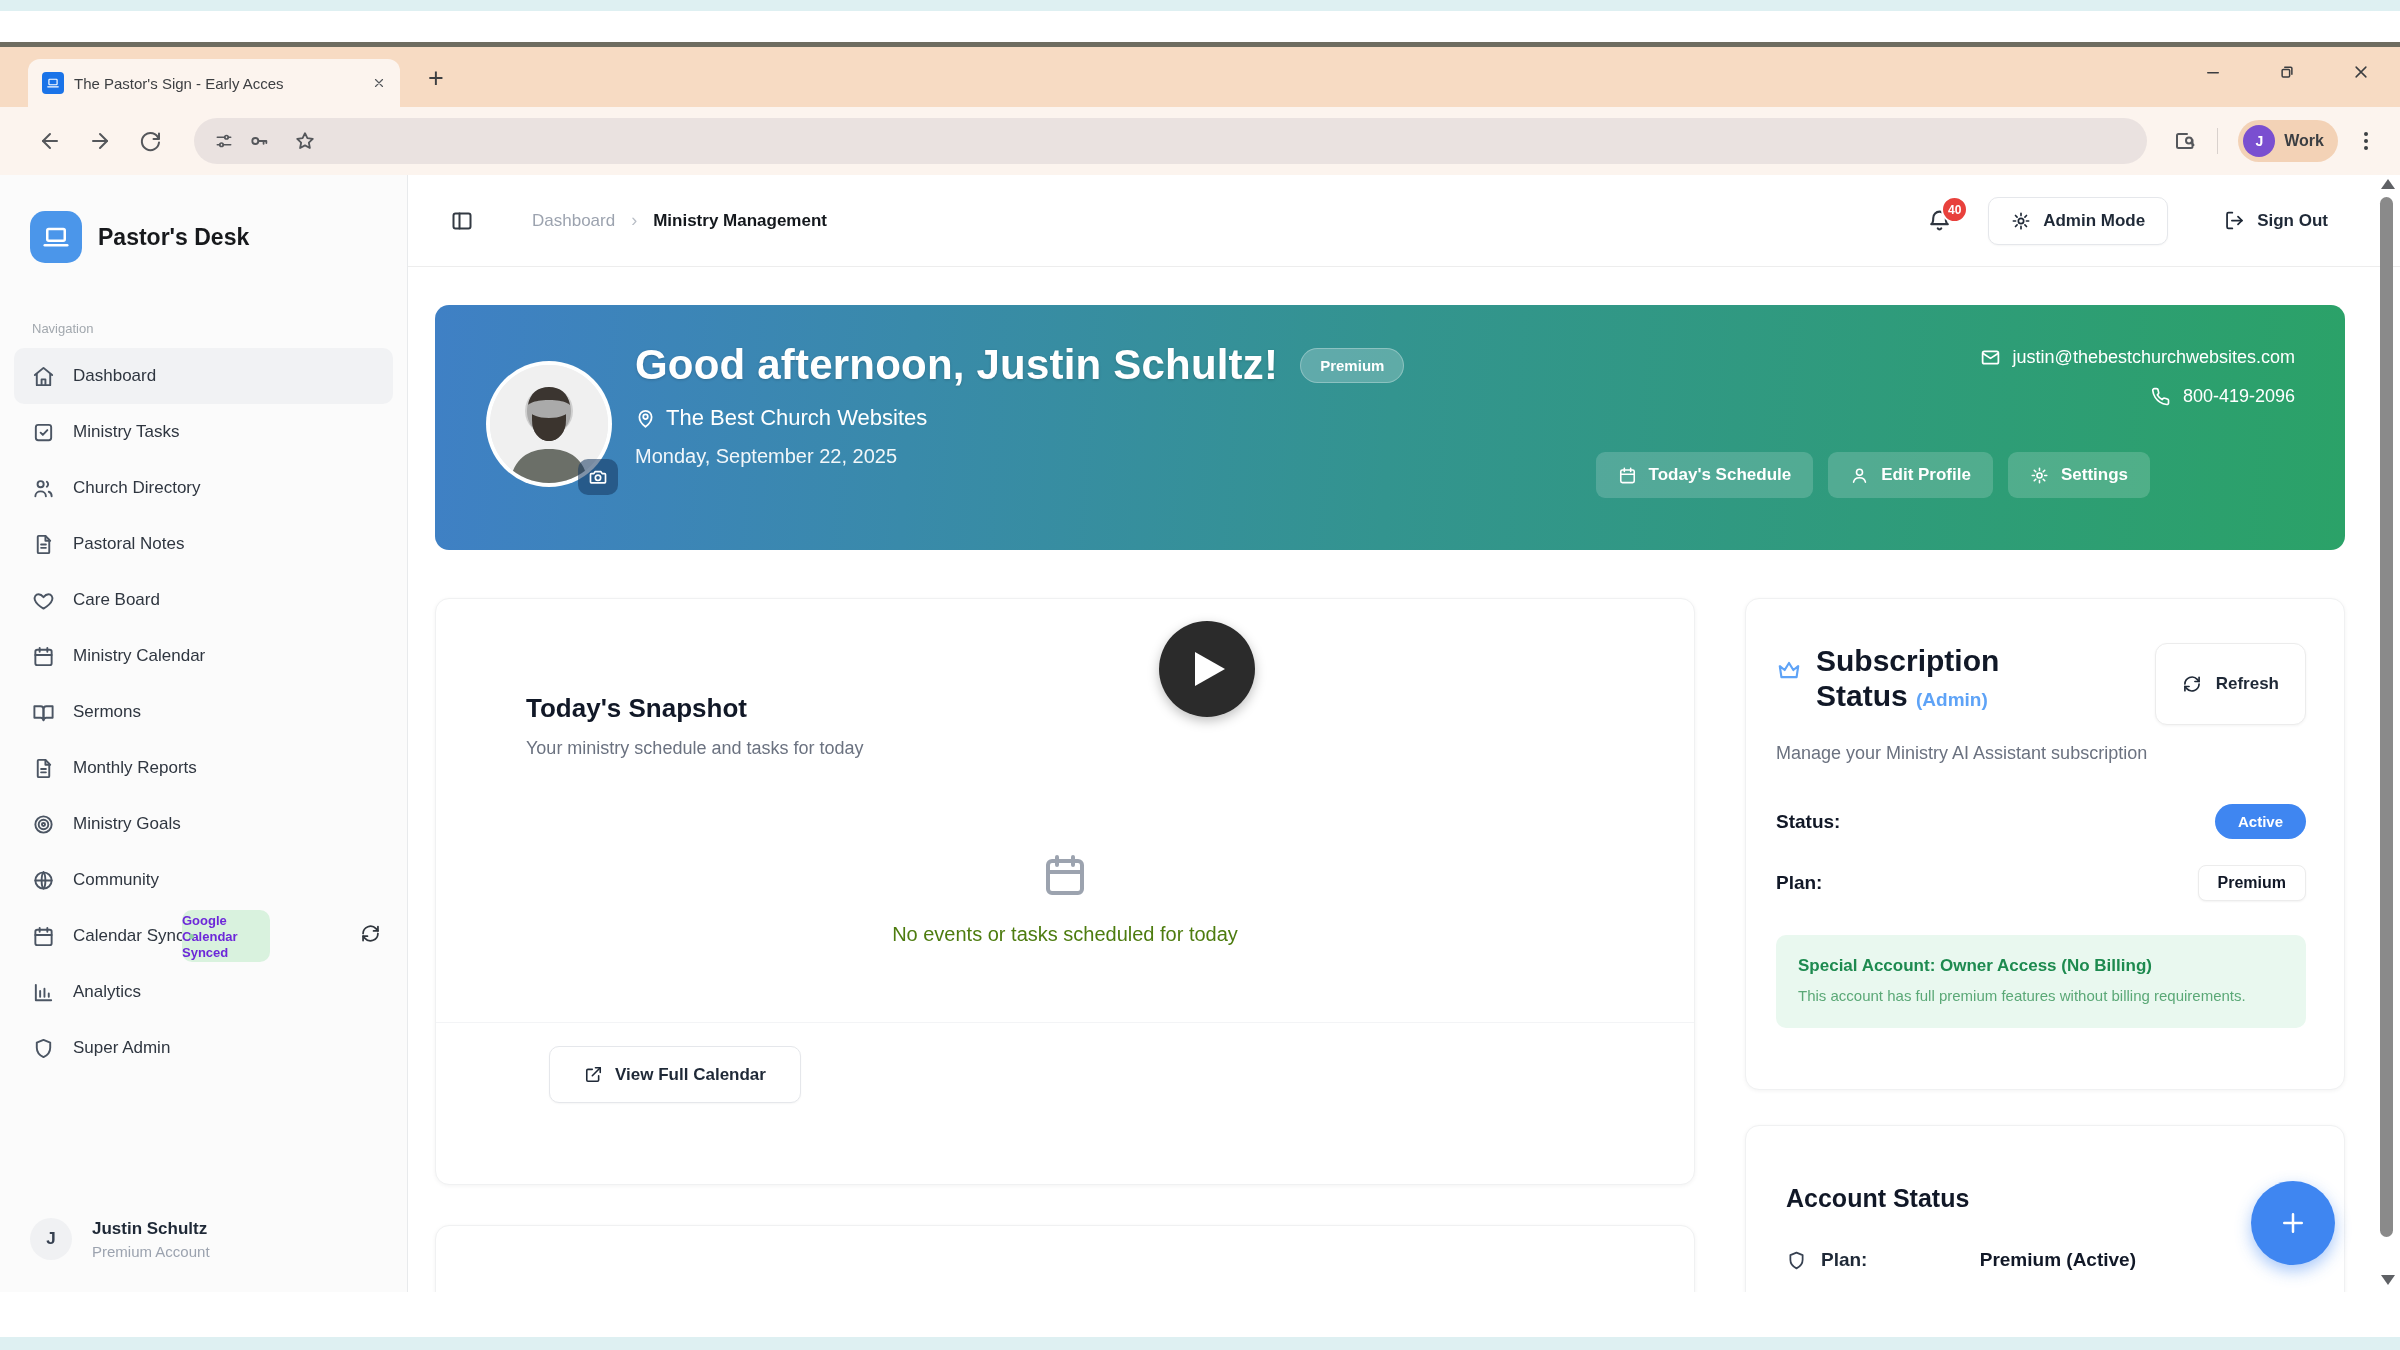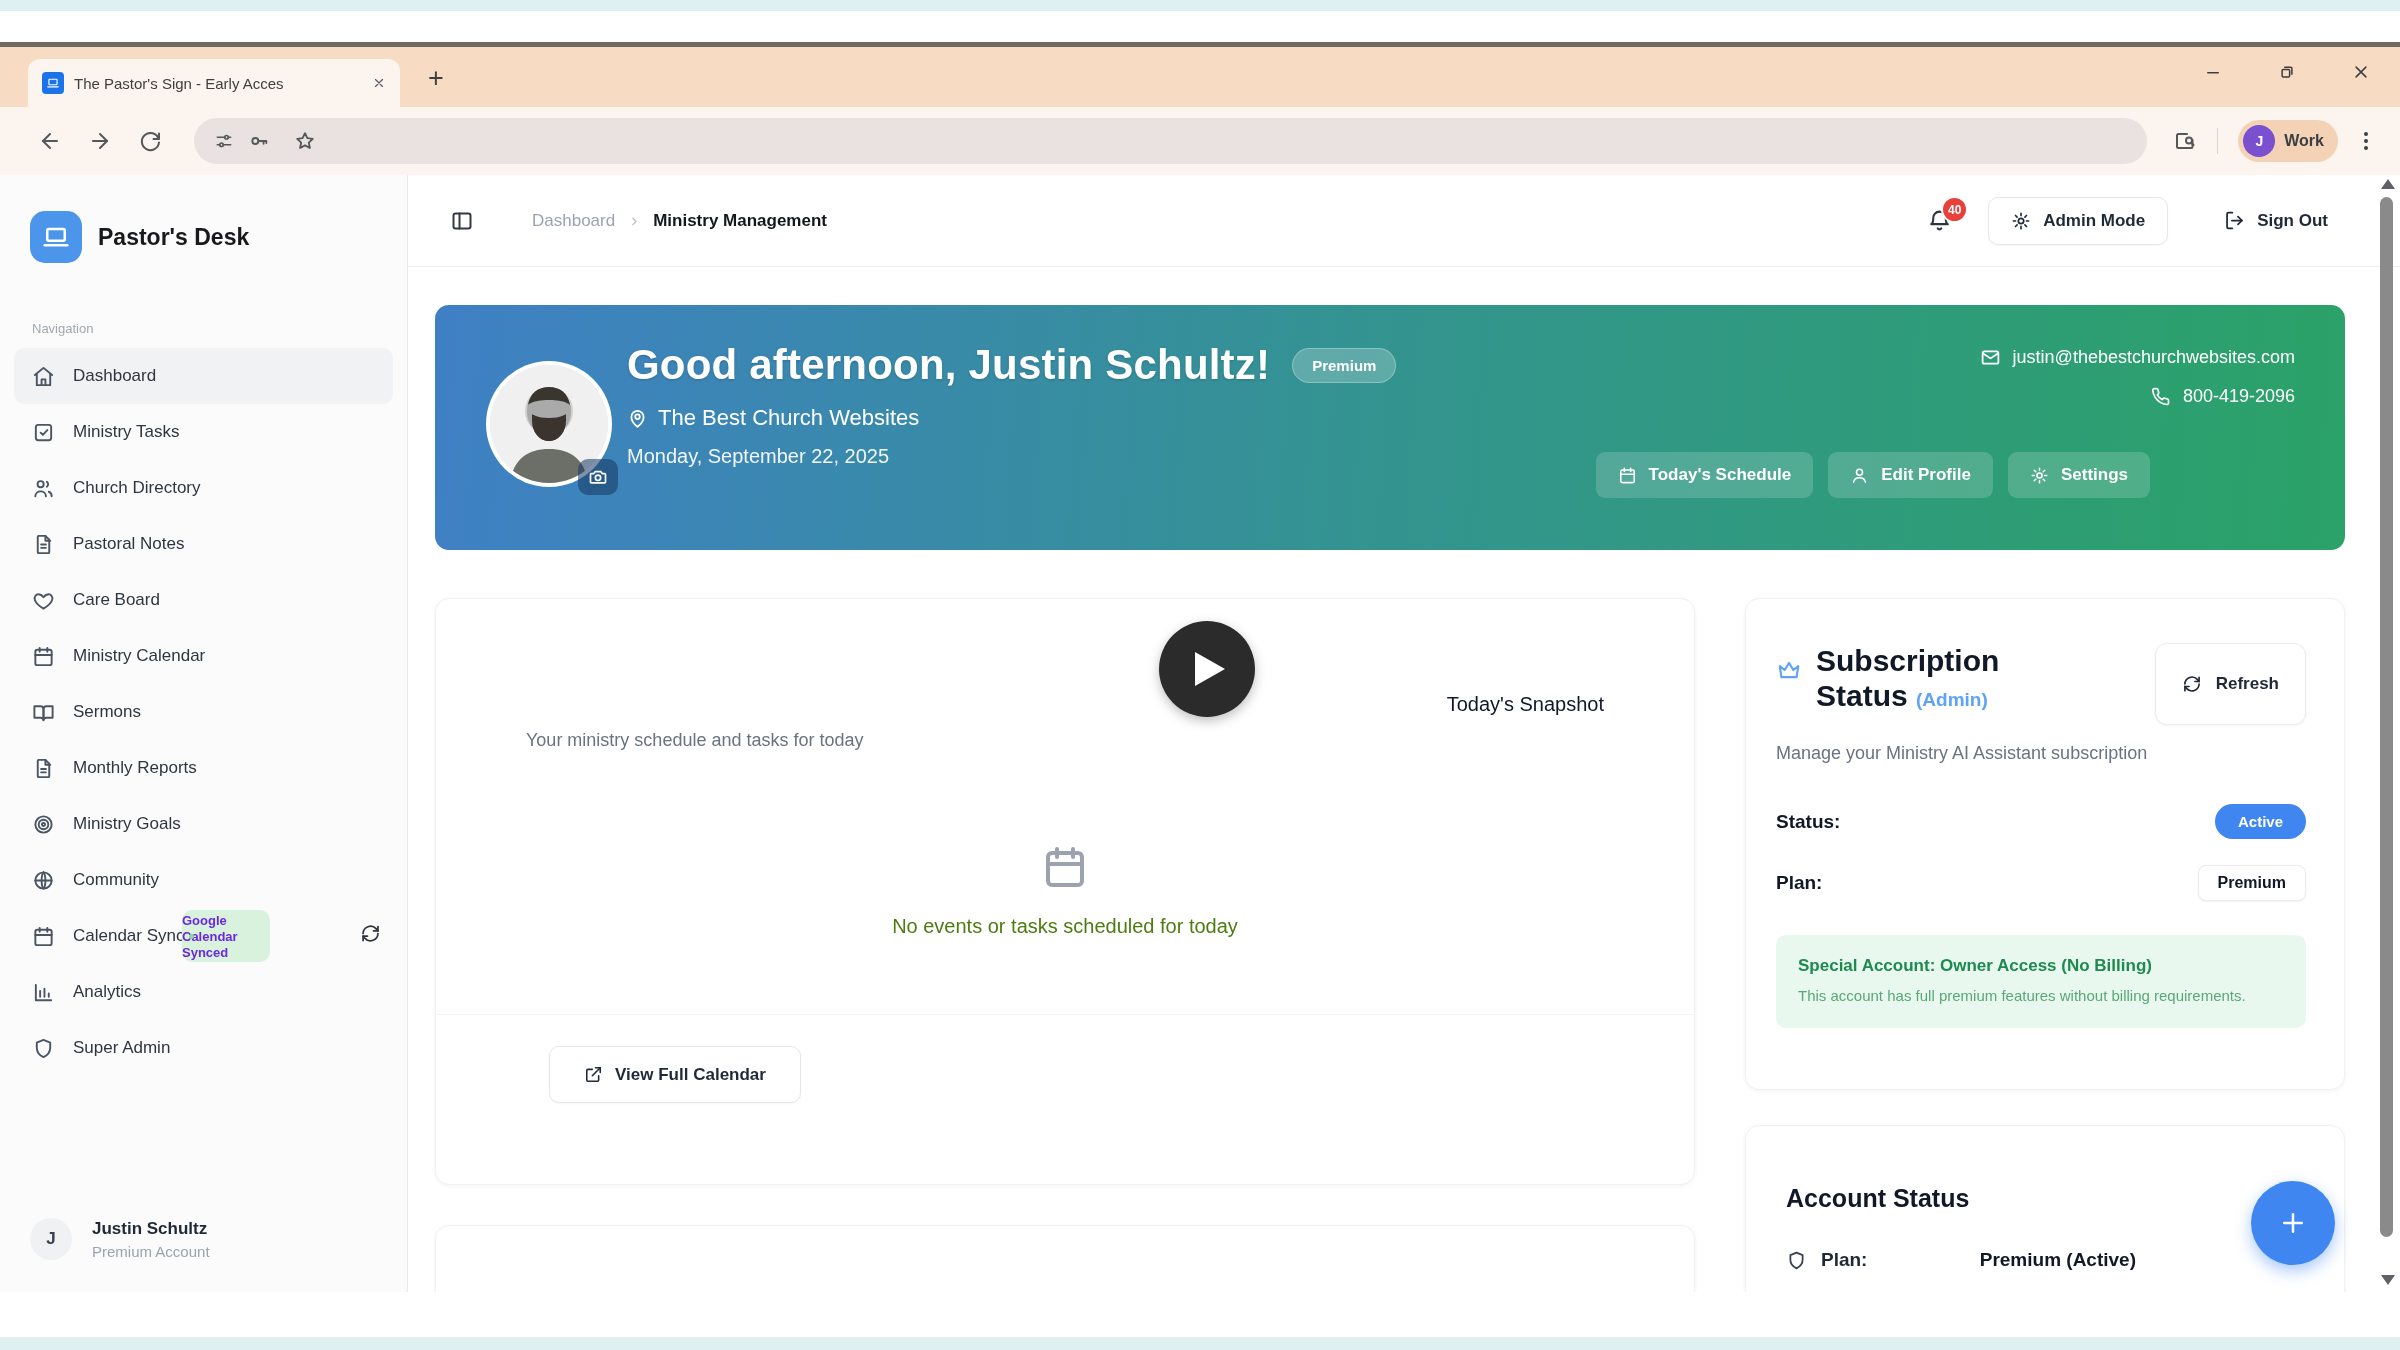--- a/index.html
+++ b/index.html
@@ -72,37 +72,37 @@
   .bell-wrap { position:relative; color:#2f3640; margin-right:6px; }
   .bell-badge { position:absolute; top:-12px; right:-16px; min-width:27px; height:27px; border-radius:50%; background:#e8413c; color:#fff; font-size:12px; font-weight:bold; display:flex; align-items:center; justify-content:center; border:2px solid #fff; }
   .btn-admin { display:flex; align-items:center; gap:12px; background:#fff; border:1px solid #e5e7eb; border-radius:10px; padding:13px 22px; font-size:17px; font-weight:600; color:#1f2937; box-shadow:0 1px 2px rgba(0,0,0,.04); }
   .btn-signout { display:flex; align-items:center; gap:12px; font-size:17px; font-weight:600; color:#1f2937; padding:13px 10px; margin-left:16px; }
 
   
   .banner { position:absolute; left:27px; top:130px; width:1910px; height:245px; border-radius:14px; background:linear-gradient(94deg,#3f80c5 0%,#33948f 50%,#2ba268 100%); color:#fff; }
   .avatar-wrap { position:absolute; left:51px; top:56px; width:126px; height:126px; }
   .avatar-img { width:126px; height:126px; border-radius:50%; border:4px solid rgba(255,255,255,.95); overflow:hidden; background:#eceff1; }
   .camera-badge { position:absolute; right:-6px; bottom:-8px; width:40px; height:36px; border-radius:10px; background:rgba(21,56,96,.55); display:flex; align-items:center; justify-content:center; }
-  .greet-block { position:absolute; left:192px; top:36px; }
+  .greet-block { position:absolute; left:200px; top:36px; }
   .greet-row { display:flex; align-items:center; gap:22px; }
   .greet-title { font-size:42px; font-weight:bold; letter-spacing:.2px; text-shadow:0 1px 3px rgba(0,0,0,.18); }
   .premium-pill { background:rgba(255,255,255,.22); border:1px solid rgba(255,255,255,.28); border-radius:999px; padding:8px 19px; font-size:15px; font-weight:600; }
   .church-row { display:flex; align-items:center; gap:10px; margin-top:16px; font-size:22px; }
   .date-row { margin-top:14px; font-size:20px; color:rgba(255,255,255,.93); }
   .contact-block { position:absolute; right:50px; top:42px; display:flex; flex-direction:column; align-items:flex-end; gap:18px; font-size:18px; }
   .contact-line { display:flex; align-items:center; gap:12px; }
   .action-row { position:absolute; right:195px; top:147px; display:flex; gap:15px; }
   .banner-btn { display:flex; align-items:center; gap:12px; background:rgba(255,255,255,.17); border-radius:9px; padding:13px 22px; font-size:17px; font-weight:600; color:#fff; }
 
   
   .content-row { position:absolute; left:27px; top:423px; display:flex; gap:50px; }
   .card { background:#fff; border:1px solid #f0f1f2; border-radius:14px; box-shadow:0 1px 4px rgba(0,0,0,.05); }
   .snapshot-card { width:1260px; height:587px; position:relative; }
   .snap-head { padding:94px 90px 0; }
-  .snap-title { font-size:20px; font-weight:normal; color:#111827;text-align:right; }
+  .snap-title { font-size:26px; font-weight:bold; color:#111827; }
   .snap-sub { margin-top:14px; font-size:18px; color:#6b7280; }
   .snap-empty { margin-top:92px; display:flex; flex-direction:column; align-items:center; color:#9ca3af; }
   .snap-empty-text { margin-top:24px; font-size:20px; color:#4d7c0f; }
   .snap-divider { margin-top:76px; height:1px; background:#f3f4f6; }
   .snap-btn { position:absolute; left:113px; top:447px; width:252px; height:57px; border:1px solid #e5e7eb; border-radius:10px; background:#fff; box-shadow:0 1px 2px rgba(0,0,0,.04); display:flex; align-items:center; justify-content:center; gap:12px; font-size:17px; font-weight:600; color:#1f2937; }
   .partial-card { width:1260px; height:260px; margin-top:40px; }
 
   .col-right { width:600px; }
   .sub-card { width:600px; height:492px; padding:44px 38px 0 30px; position:relative; }
   .sub-head { display:flex; align-items:flex-start; }

